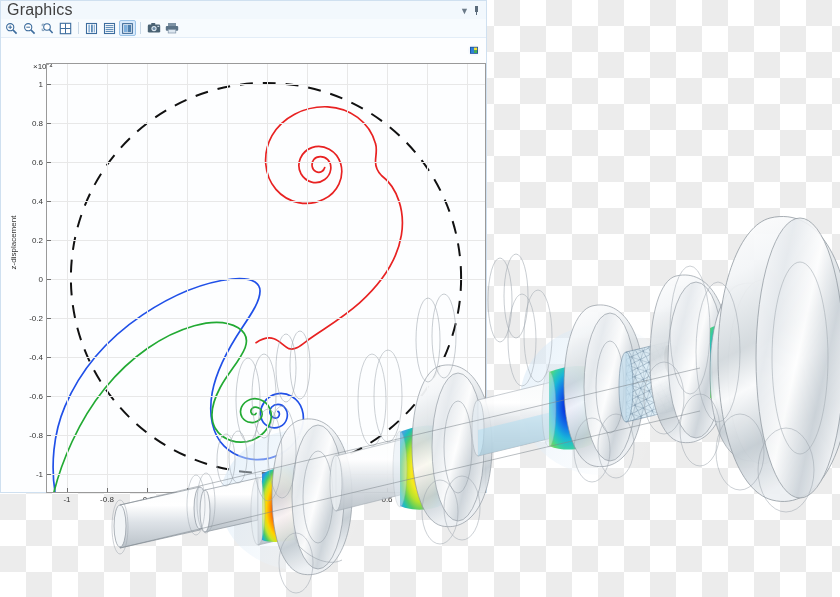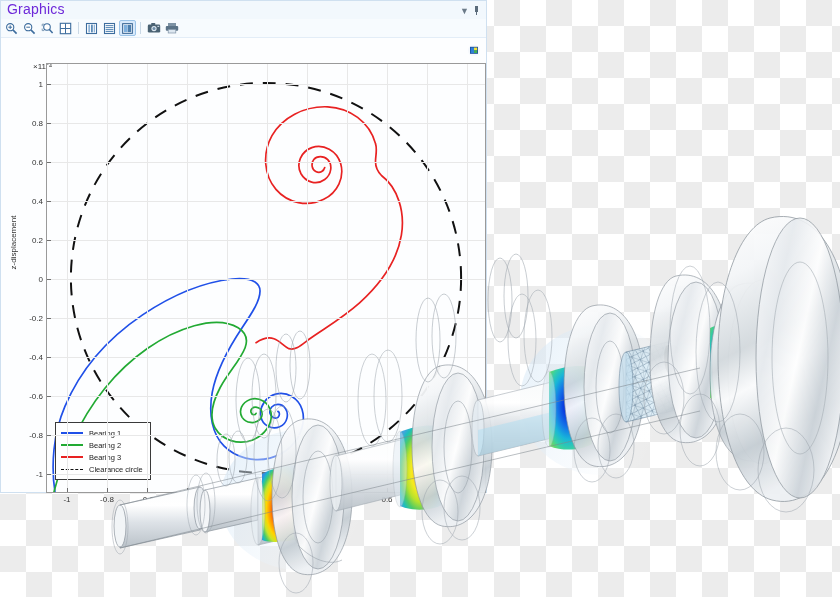--- a/index.html
+++ b/index.html
@@ -18,21 +18,21 @@
   
   #graphics-window{
     position:absolute;left:0;top:0;width:487px;height:493px;
     background:#fdfeff;border:1px solid #cfe0f0;box-sizing:border-box;
     z-index:5;
   }
   #graphics-header{
     position:relative;height:18px;background:#f2f8fd;
   }
   #graphics-title{
-    position:absolute;left:6px;top:0px;font-size:14px;color:#6d28d9;
+    position:absolute;left:6px;top:0px;font-size:16px;color:#404040;
     letter-spacing:.2px;
   }
   .hdr-ctl{position:absolute;top:5px;color:#6b7a88;font-size:9px;cursor:pointer;}
   #hdr-chevron{right:17px;}
   #hdr-pin{right:6px;}
 
   #graphics-toolbar{
     position:relative;height:18px;background:#f7fbfe;
     border-bottom:1px solid #e3edf7;
     display:flex;align-items:center;padding-left:2px;gap:1px;
@@ -197,21 +197,21 @@
     <div id="plot-badge">
       <svg width="12" height="11" viewBox="0 0 12 11">
         <ellipse cx="6" cy="5.5" rx="6" ry="5.5" fill="#f3f7fb" opacity=".85"></ellipse>
         <rect x="2" y="1.8" width="8" height="7" fill="#1b4f9c"></rect>
         <rect x="2.8" y="2.6" width="3.2" height="5.4" fill="#2f7fd6"></rect>
         <rect x="6" y="2.6" width="3.2" height="2.8" fill="#f2e23a"></rect>
         <rect x="6" y="5.4" width="3.2" height="2.6" fill="#3fae52"></rect>
       </svg>
     </div>
 
-    <div id="y-multiplier">×11⁻⁴</div>
+    <div id="y-multiplier">×10⁻⁴</div>
 
     <div id="y-axis-label">z-displacement</div>
 
     <div id="plot-frame">
 
       <svg id="orbit-svg" viewBox="0 0 440 430" preserveAspectRatio="none">
 
         <circle cx="220" cy="215" r="196" fill="none" stroke="#111111" stroke-width="2" stroke-dasharray="13 10" stroke-linecap="butt"></circle>
 
         <path fill="none" stroke="#2050e8" stroke-width="1.7" stroke-linecap="round" stroke-linejoin="round" d="M 8 430
@@ -266,38 +266,20 @@
                  C 292 129, 299 114, 295 100
                  C 291 87, 278 80, 266 84
                  C 255 88, 250 100, 255 110
                  C 260 119, 271 122, 279 116
                  C 286 111, 287 101, 282 96
                  C 278 92, 271 92, 268 96
                  C 265 100, 266 106, 270 108
                  C 274 110, 278 108, 279 104"></path>
       </svg>
 
-      <div id="legend">
-        <div class="lg-row">
-          <span class="lg-swatch" style="background:#2050e8"></span>
-          <span class="lg-text">Bearing 1</span>
-        </div>
-        <div class="lg-row">
-          <span class="lg-swatch" style="background:#22aa33"></span>
-          <span class="lg-text">Bearing 2</span>
-        </div>
-        <div class="lg-row">
-          <span class="lg-swatch" style="background:#e82222"></span>
-          <span class="lg-text">Bearing 3</span>
-        </div>
-        <div class="lg-row">
-          <span class="lg-dash"></span>
-          <span class="lg-text">Clearance circle</span>
-        </div>
-      </div>
     <div class="gridline gl-h" style="top: 410.455px;"></div>
         <div class="tick tick-y" style="top: 410.455px;"></div>
         <div class="ylab" style="top: 410.455px;">-1</div>
         <div class="gridline gl-h" style="top: 371.364px;"></div>
         <div class="tick tick-y" style="top: 371.364px;"></div>
         <div class="ylab" style="top: 371.364px;">-0.8</div>
         <div class="gridline gl-h" style="top: 332.273px;"></div>
         <div class="tick tick-y" style="top: 332.273px;"></div>
         <div class="ylab" style="top: 332.273px;">-0.6</div>
         <div class="gridline gl-h" style="top: 293.182px;"></div>

